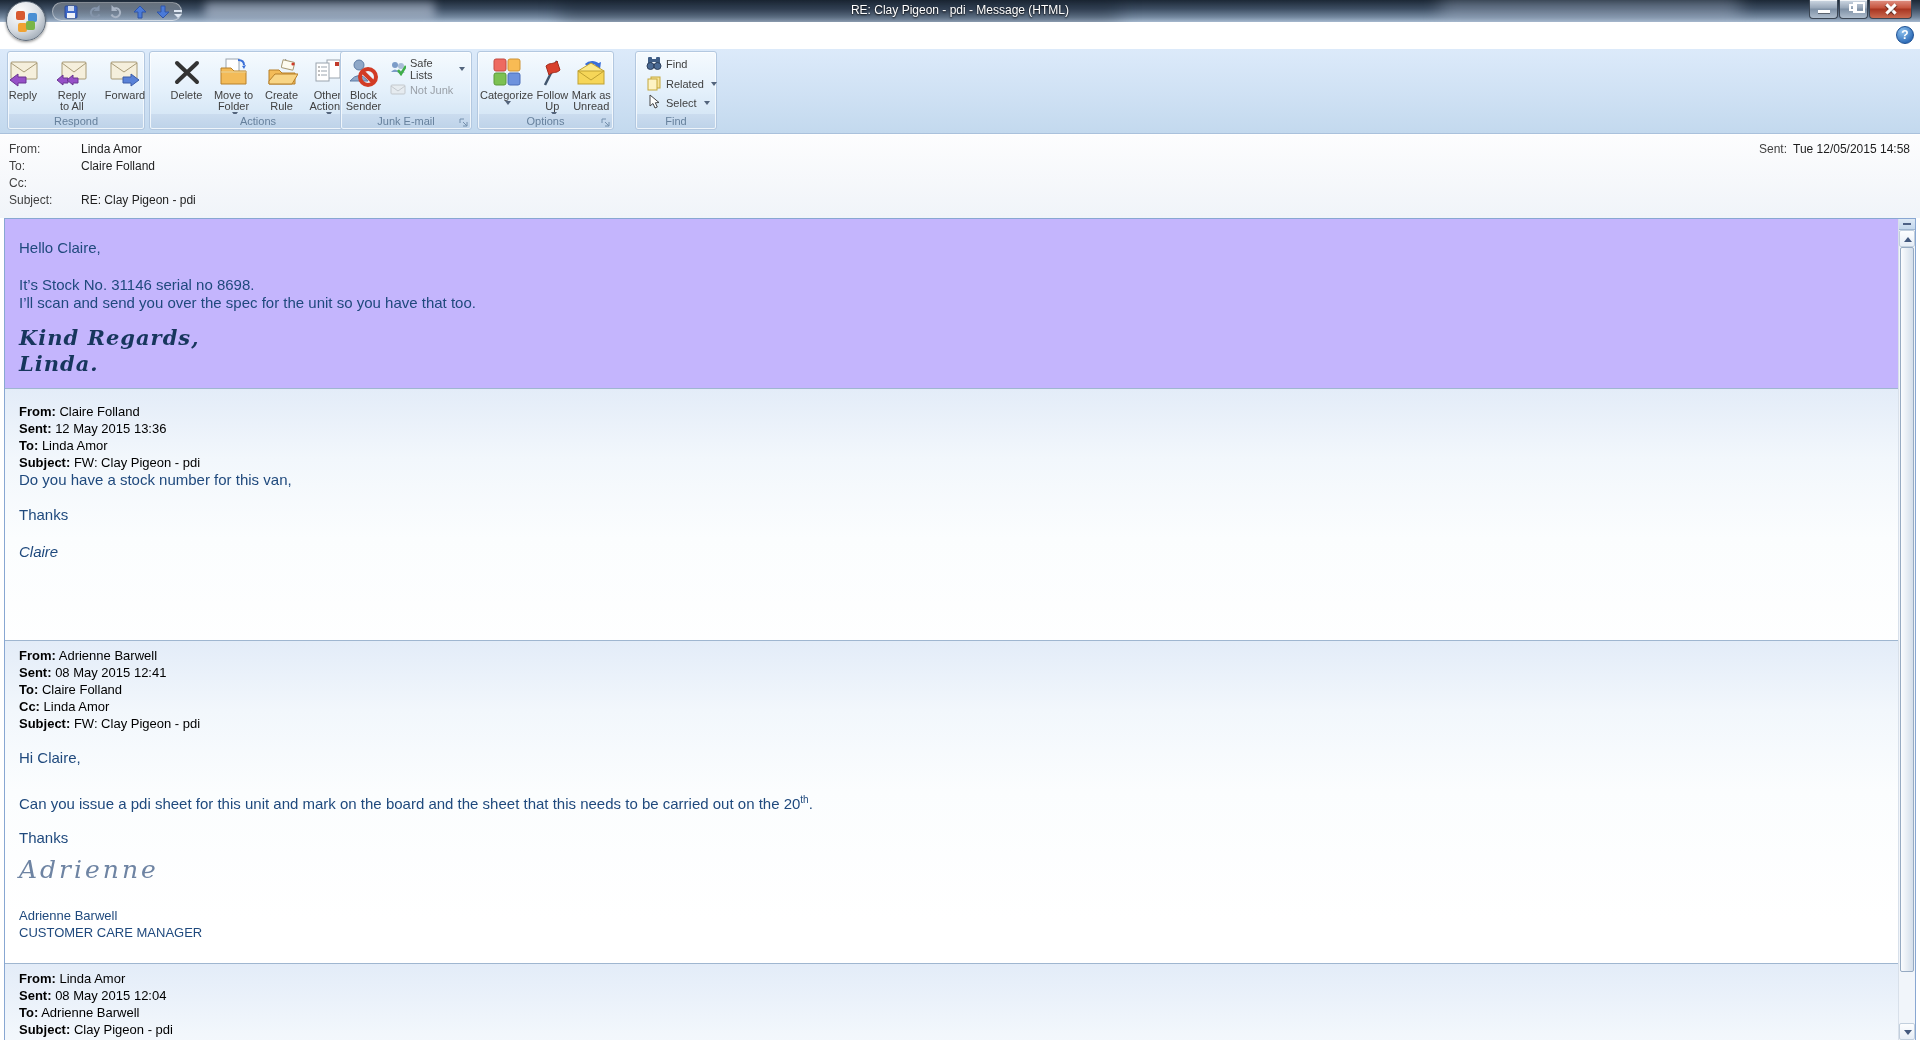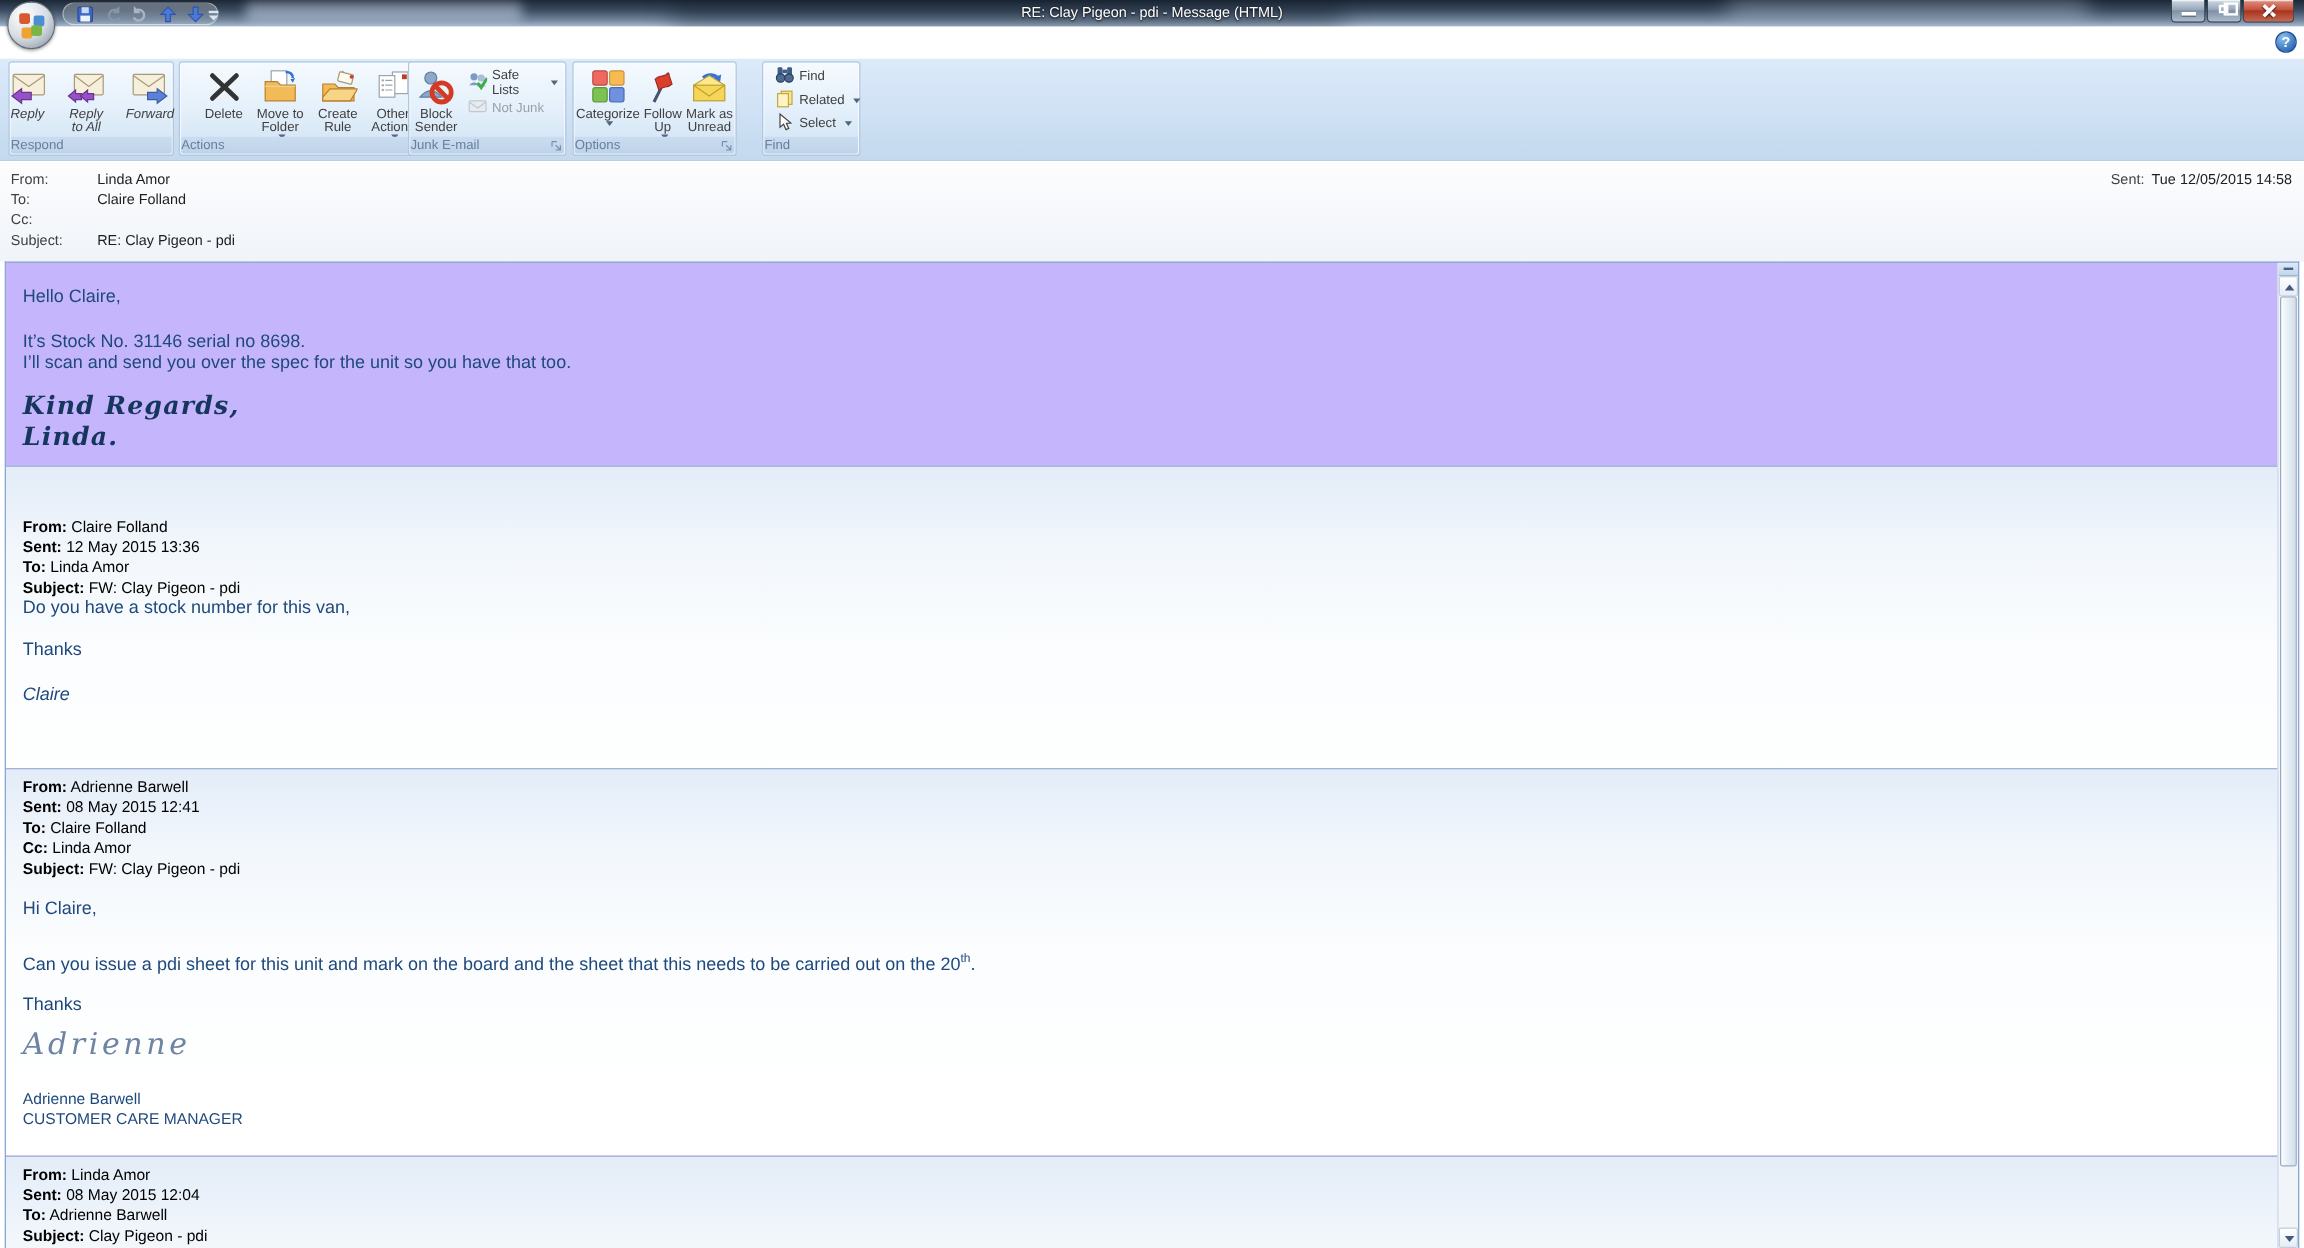--- a/index.html
+++ b/index.html
@@ -57,21 +57,21 @@
     background:radial-gradient(circle at 35% 28%, #8ec2ee, #2e6cb8 75%); border:1px solid #1c4f92;
     color:#fff; font-size:12px; font-weight:bold; text-align:center; line-height:17px; z-index:20; }
 
   
   .ribbon { position:absolute; top:49px; left:0; right:0; height:85px;
     background:linear-gradient(#dceafa,#cfe1f4 55%,#c3d9ee); border-bottom:1px solid #aac1dc; }
   .group { position:absolute; top:2px; height:79px; border:1px solid #b3c8e0; border-radius:3px;
     background:linear-gradient(#f5fafe,#e4f0fb 50%,#d5e6f5 85%,#cde0f1);
     box-shadow:inset 0 0 0 1px rgba(255,255,255,.65); }
   .group-caption { position:absolute; left:1px; right:1px; bottom:1px; height:14px;
-    background:linear-gradient(#cbdcef,#bed3e9); color:#66809c; font-size:11px; text-align:left;
+    background:linear-gradient(#cbdcef,#bed3e9); color:#66809c; font-size:11px; text-align:center;
     line-height:14px; border-radius:0 0 2px 2px; }
   .dlg { position:absolute; right:1px; bottom:1px; width:13px; height:13px; }
   .btn-row { position:absolute; left:2px; top:2px; right:2px; bottom:16px; display:flex; align-items:flex-start; }
   .lbtn { display:flex; flex-direction:column; align-items:center; padding-top:2px; height:62px; border-radius:3px; }
   .lbtn .icon32 { width:32px; height:32px; }
   .btn-label { font-size:11px; line-height:11px; color:#3f3f3f; text-align:center; white-space:pre-line;
     margin-top:2px; display:inline-block; }
   .caret { display:inline-block; width:0; height:0; border-left:3px solid transparent;
     border-right:3px solid transparent; border-top:4px solid #53647c; margin-left:3px; vertical-align:middle; }
   .sbtn { display:flex; align-items:center; gap:4px; height:21px; padding:0 4px; font-size:11px; color:#3f3f3f;
@@ -193,21 +193,21 @@
   <span style="position:absolute;left:172px;top:6px;z-index:30;"><svg width="12" height="12">
         <rect x="2" y="2" width="8" height="2" fill="#dce6f2"></rect>
         <path d="M2 6 l4 4 4-4z" fill="#dce6f2"></path>
       </svg></span>
 
   <div class="help-btn">?</div>
 
   <div class="ribbon">
 
     <div class="group" style="left:7px; width:138px;">
-      <div class="btn-row" style="gap:17px; justify-content:center;font-style:italic;">
+      <div class="btn-row" style="gap:17px; justify-content:center;">
         <div class="lbtn" style="width:42px;">
           <span class="icon32"><svg width="32" height="32">
                 <rect x="4" y="6" width="26" height="17" rx="1" fill="#f5efdc" stroke="#a89a76"></rect>
                 <path d="M4 7 L17 16 L30 7" fill="none" stroke="#a89a76"></path>
                 <path d="M3 24 L11 18 V21 H19 V27 H11 V30 Z" fill="#9650c8" stroke="#6a3591"></path>
               </svg></span>
           <span class="btn-label">Reply</span>
         </div>
         <div class="lbtn" style="width:44px;">
           <span class="icon32"><svg width="32" height="32">
@@ -406,21 +406,21 @@
 
       <div class="top-section pad">
         <p class="blue" style="padding-top:20px;">Hello Claire,</p>
         <p class="blue" style="margin-top:19px;">It’s Stock No. 31146 serial no 8698.</p>
         <p class="blue">I’ll scan and send you over the spec for the unit so you have that too.</p>
         <p class="script-line" style="margin-top:13px;">Kind Regards,</p>
         <p class="script-line">Linda.</p>
       </div>
 
       <div class="qpanel p1">
-        <div class="pad" style="padding-top:14px;margin-top:27px;">
+        <div class="pad" style="padding-top:14px;">
           <div class="qhead"><b>From:</b> <span>Claire Folland</span></div>
           <div class="qhead"><b>Sent:</b> <span>12 May 2015 13:36</span></div>
           <div class="qhead"><b>To:</b> <span>Linda Amor</span></div>
           <div class="qhead"><b>Subject:</b> <span>FW: Clay Pigeon - pdi</span></div>
           <p class="blue">Do you have a stock number for this van,</p>
           <p class="blue" style="margin-top:17px;">Thanks</p>
           <p class="blue italic" style="margin-top:19px;">Claire</p>
         </div>
       </div>
 

